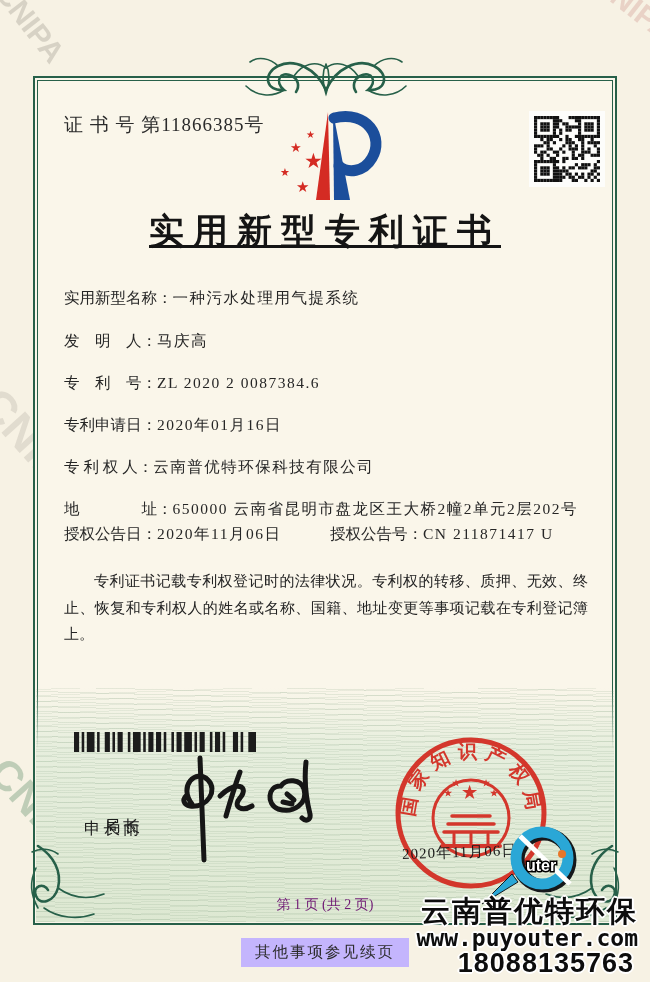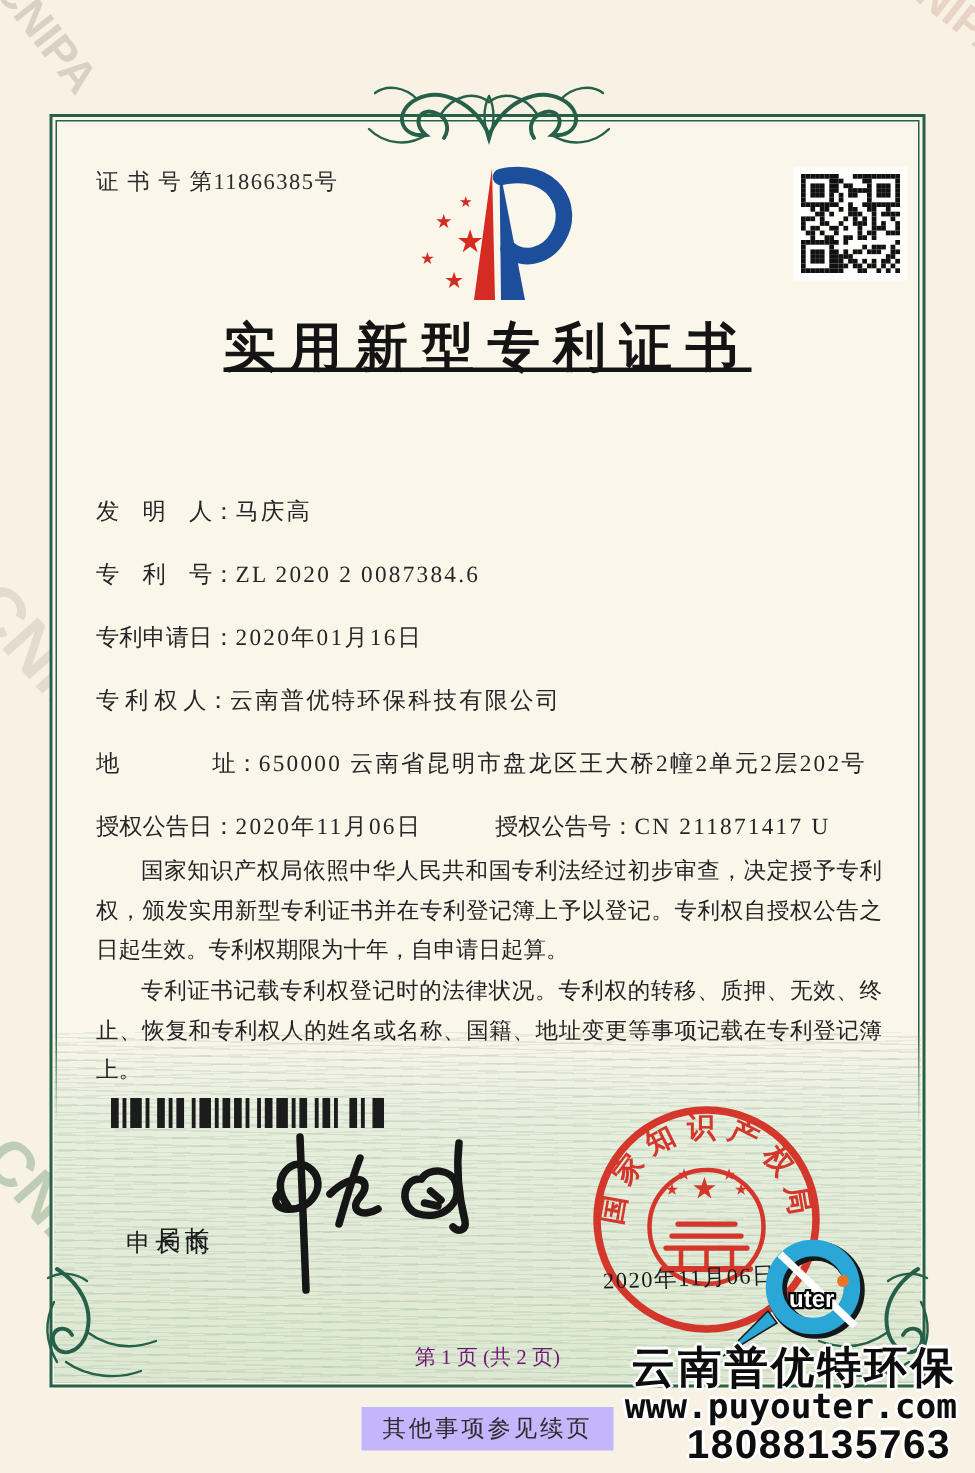--- a/index.html
+++ b/index.html
@@ -30,31 +30,31 @@
   .orn{position:absolute;pointer-events:none;}
   .orn path{fill:none;stroke:var(--border-green);stroke-width:1.6;stroke-linecap:round;}
   .orn .fat{stroke-width:2.6;}
   
   .band{position:absolute;left:36px;top:688px;width:578px;height:234px;
     background:
       repeating-linear-gradient(1.5deg, rgba(118,152,118,.16) 0 1px, transparent 1px 5px),
       repeating-linear-gradient(-2deg, rgba(118,152,118,.12) 0 1px, transparent 1px 6px),
       linear-gradient(to bottom, rgba(226,236,220,0), #e6eedd 26%, #dde8d2 100%);}
   
-  .cert-no{position:absolute;left:64px;top:112px;font-size:15px;letter-spacing:1px;color:#2b2b2b;}
+  .cert-no{position:absolute;left:64px;top:112px;font-size:19px;letter-spacing:1px;color:#2b2b2b;}
   .cnipa-logo{position:absolute;left:276px;top:106px;}
   .qr{position:absolute;left:534px;top:116px;width:66px;height:66px;background:#fdfdfb;
       box-shadow:0 0 0 5px #fdfdfb;}
   .title{position:absolute;left:0;right:0;top:208px;text-align:center;font-size:35px;
          font-weight:bold;letter-spacing:9px;color:#141414;text-decoration:underline;}
   
   .row{position:absolute;left:64px;width:528px;font-size:15.5px;white-space:nowrap;color:#262626;}
   .flabel{display:inline-block;color:#262626;}
   .fvalue{letter-spacing:1.5px;}
-  .r0{top:288px}.r1{top:331px}.r2{top:373px}.r3{top:415px}.r4{top:457px}.r5{top:499px}.r6{top:541px}
+  .r0{top:288px}.r1{top:331px}.r2{top:373px}.r3{top:415px}.r4{top:457px}.r5{top:499px}.r6{top:524px}
   .grant2{position:absolute;left:266px;top:0;}
   
   .paras{position:absolute;left:64px;top:568px;width:524px;font-size:15px;line-height:1.78;
          text-align:justify;color:#242424;}
   .paras p{margin:0;text-indent:2em;}
   
   .barcode{position:absolute;left:74px;top:732px;}
   .signer{position:absolute;left:84px;font-size:16.5px;letter-spacing:3px;color:#1d1d1d;}
   .signer-title{top:816px;margin-left:20px;}
   .signer-name{top:818px;}
@@ -366,20 +366,23 @@
       <rect x="25.142857142857142" y="62.857142857142854" width="3.142857142857143" height="3.142857142857143" fill="#111"></rect>
       <rect x="37.714285714285715" y="62.857142857142854" width="3.142857142857143" height="3.142857142857143" fill="#111"></rect>
       <rect x="40.857142857142854" y="62.857142857142854" width="3.142857142857143" height="3.142857142857143" fill="#111"></rect>
       <rect x="50.285714285714285" y="62.857142857142854" width="3.142857142857143" height="3.142857142857143" fill="#111"></rect>
       <rect x="56.57142857142857" y="62.857142857142854" width="3.142857142857143" height="3.142857142857143" fill="#111"></rect>
       <rect x="62.857142857142854" y="62.857142857142854" width="3.142857142857143" height="3.142857142857143" fill="#111"></rect>
     </svg>
 
   <div class="title">实用新型专利证书</div>
 
+  <div class="row r0">
+    <span class="flabel">实用新型名称：</span><span class="fvalue">一种污水处理用气提系统</span>
+  </div>
   <div class="row r1">
     <span class="flabel">发　明　人：</span><span class="fvalue">马庆高</span>
   </div>
   <div class="row r2">
     <span class="flabel">专　利　号：</span><span class="fvalue">ZL 2020 2 0087384.6</span>
   </div>
   <div class="row r3">
     <span class="flabel">专利申请日：</span><span class="fvalue">2020年01月16日</span>
   </div>
   <div class="row r4">
@@ -389,21 +392,20 @@
     <span class="flabel">地　　　　址：</span><span class="fvalue">650000 云南省昆明市盘龙区王大桥2幢2单元2层202号</span>
   </div>
   <div class="row r6">
     <span class="flabel">授权公告日：</span><span class="fvalue">2020年11月06日</span>
     <span class="grant2">
       <span class="flabel">授权公告号：</span><span class="fvalue">CN 211871417 U</span>
     </span>
   </div>
 
   <div class="paras">
-    <p>国家知识产权局依照中华人民共和国专利法经过初步审查，决定授予专利权，颁发实用新型专利证书并在专利登记簿上予以登记。专利权自授权公告之日起生效。专利权期限为十年，自申请日起算。</p>
     <p>专利证书记载专利权登记时的法律状况。专利权的转移、质押、无效、终止、恢复和专利权人的姓名或名称、国籍、地址变更等事项记载在专利登记簿上。</p>
   </div>
 
   <svg id="barcode" class="barcode" width="182" height="20" viewBox="0 0 182 20">
       <rect x="0" y="0" width="5.126760563380282" height="20" fill="#1c1c1c"></rect>
       <rect x="7.690140845070423" y="0" width="2.563380281690141" height="20" fill="#1c1c1c"></rect>
       <rect x="12.816901408450704" y="0" width="7.690140845070423" height="20" fill="#1c1c1c"></rect>
       <rect x="23.070422535211268" y="0" width="2.563380281690141" height="20" fill="#1c1c1c"></rect>
       <rect x="30.76056338028169" y="0" width="5.126760563380282" height="20" fill="#1c1c1c"></rect>
       <rect x="38.45070422535211" y="0" width="2.563380281690141" height="20" fill="#1c1c1c"></rect>

